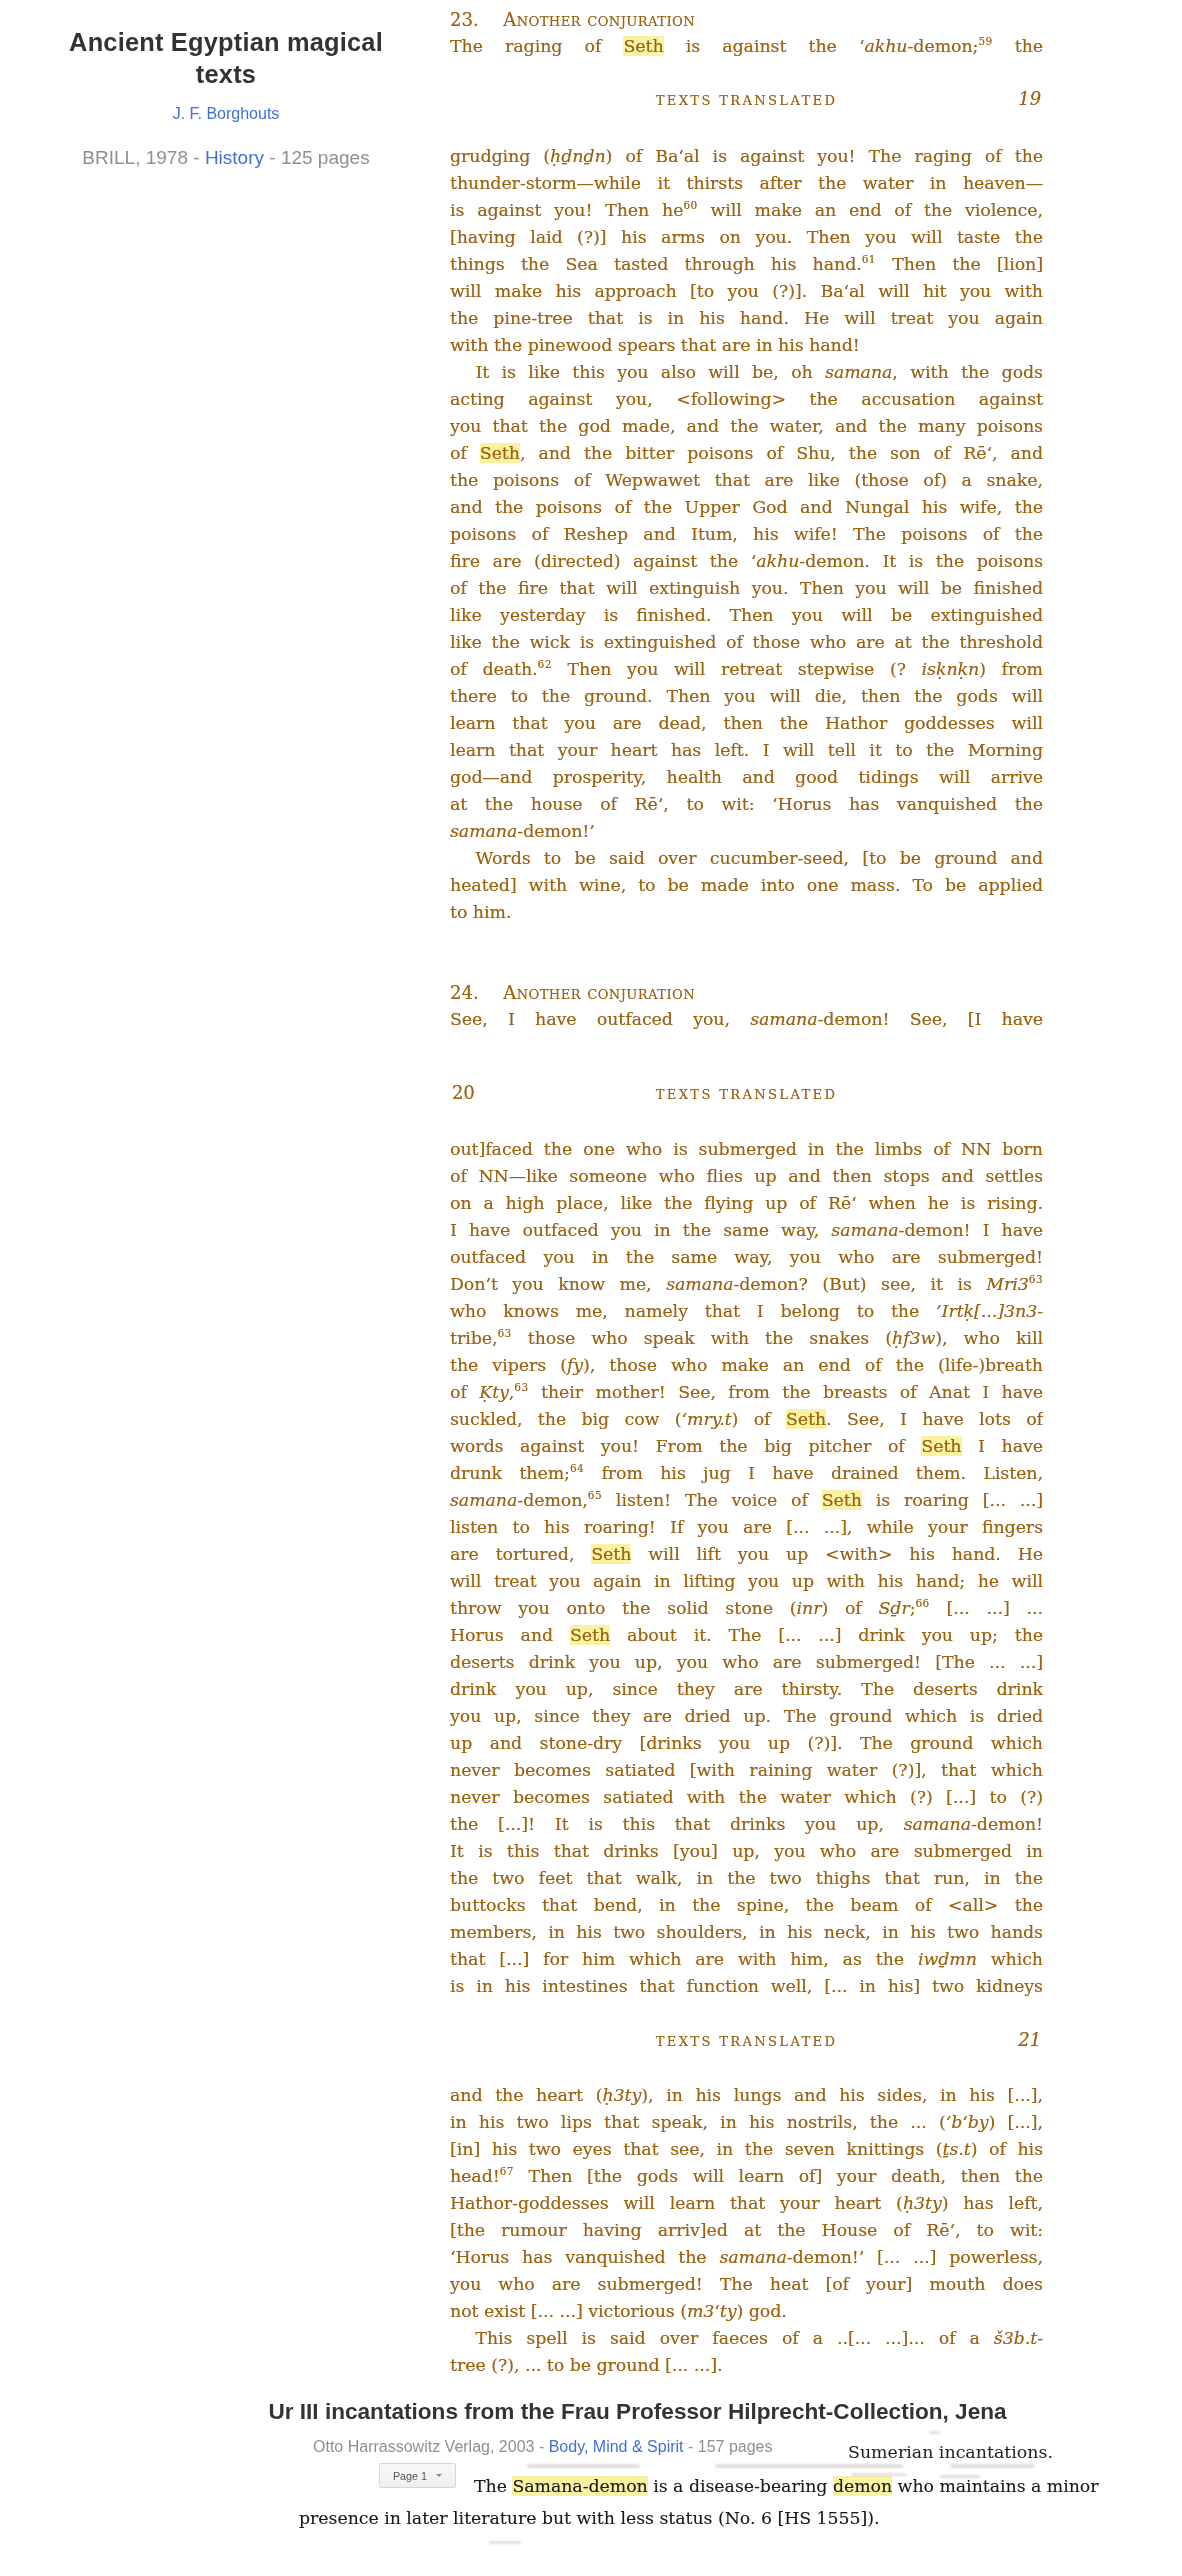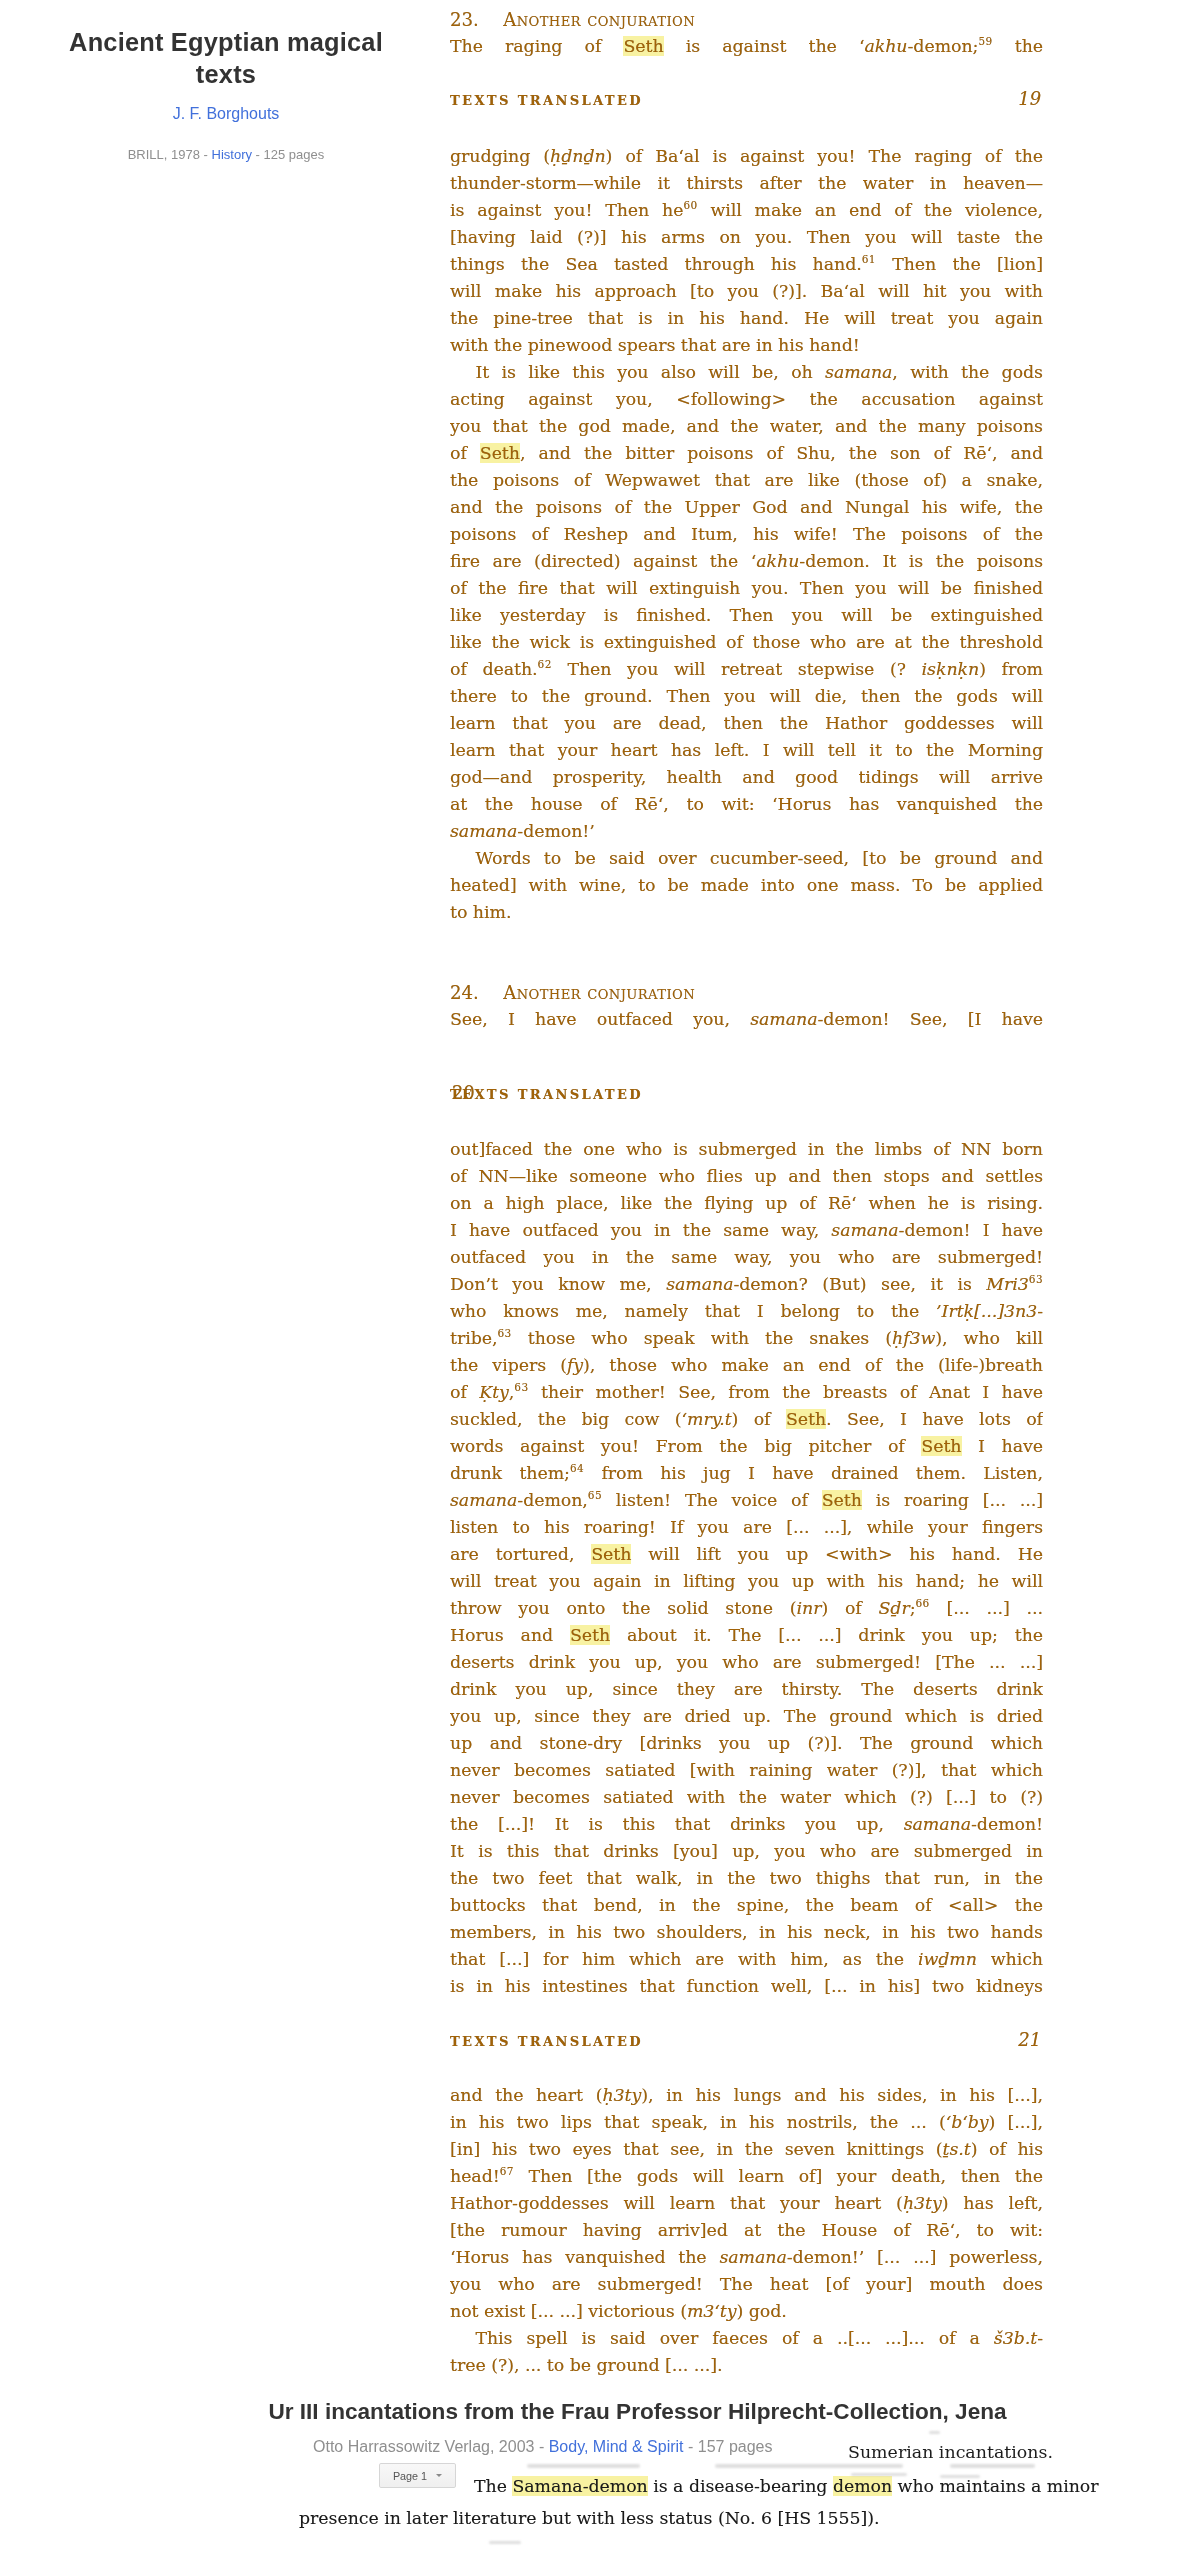--- a/index.html
+++ b/index.html
@@ -3,35 +3,35 @@
 <meta charset="utf-8">
 <style>
   html,body{margin:0;padding:0;background:#fff;}
   body{width:1182px;height:2576px;position:relative;overflow:hidden;
        font-family:"Liberation Sans",sans-serif;}
 
   
   .b1{position:absolute;left:56px;top:26px;width:340px;text-align:center;}
   .b1-title{font-size:25.4px;font-weight:bold;color:#333;line-height:32px;letter-spacing:0.2px;}
   .b1-author{margin-top:15px;font-size:16px;color:var(--link,#4170db);cursor:pointer;}
-  .b1-byline{margin-top:23.5px;font-size:13px;color:#8f8f8f;}
+  .b1-byline{margin-top:23.5px;font-size:19px;color:#8f8f8f;}
   .lnk{color:var(--link,#4170db);cursor:pointer;}
 
   
   .scan{position:absolute;left:450px;top:5.6px;width:593px;color:#a16207;
         font-family:"DejaVu Serif",serif;font-size:17.3px;line-height:27px;
         text-shadow:0.2px 0.2px 0.3px rgba(0,0,0,.35);}
   .tl{height:27px;overflow:hidden;text-align:justify;text-align-last:justify;}
   .tl.last{text-align-last:left;}
   .tl.ind{text-indent:25.4px;}
   .sc-hd{height:27px;font-size:18px;}
   .sc-hd .num{margin-right:24.5px;}
   .sc-hd .lbl{font-variant:small-caps;letter-spacing:0.5px;}
   .sc-ph{position:relative;height:22.6px;line-height:22.6px;}
-  .sc-ph .pc{display:block;font-size:13px;font-weight:bold;letter-spacing:2.4px;}
+  .sc-ph .pc{display:block;text-align:center;font-size:13px;font-weight:normal;letter-spacing:2.4px;}
   .sc-ph .pl{position:absolute;left:1.9px;top:-1.9px;font-size:18px;font-weight:normal;letter-spacing:0;}
   .sc-ph .pr{position:absolute;right:1.9px;top:-1.9px;font-size:18px;font-weight:normal;letter-spacing:0;font-style:italic;}
   .hl{background:var(--hl,#f8f2a2);}
   sup{font-size:60%;line-height:0;letter-spacing:0.5px;}
   .mt31{margin-top:29px}.mt32{margin-top:30px}.mt33{margin-top:31px}
   .mt54{margin-top:51px}.mt56{margin-top:53px}
 
   
   .b2-title{position:absolute;left:120px;top:2399px;width:1035px;text-align:center;
             font-size:22.6px;font-weight:bold;color:#333;}

